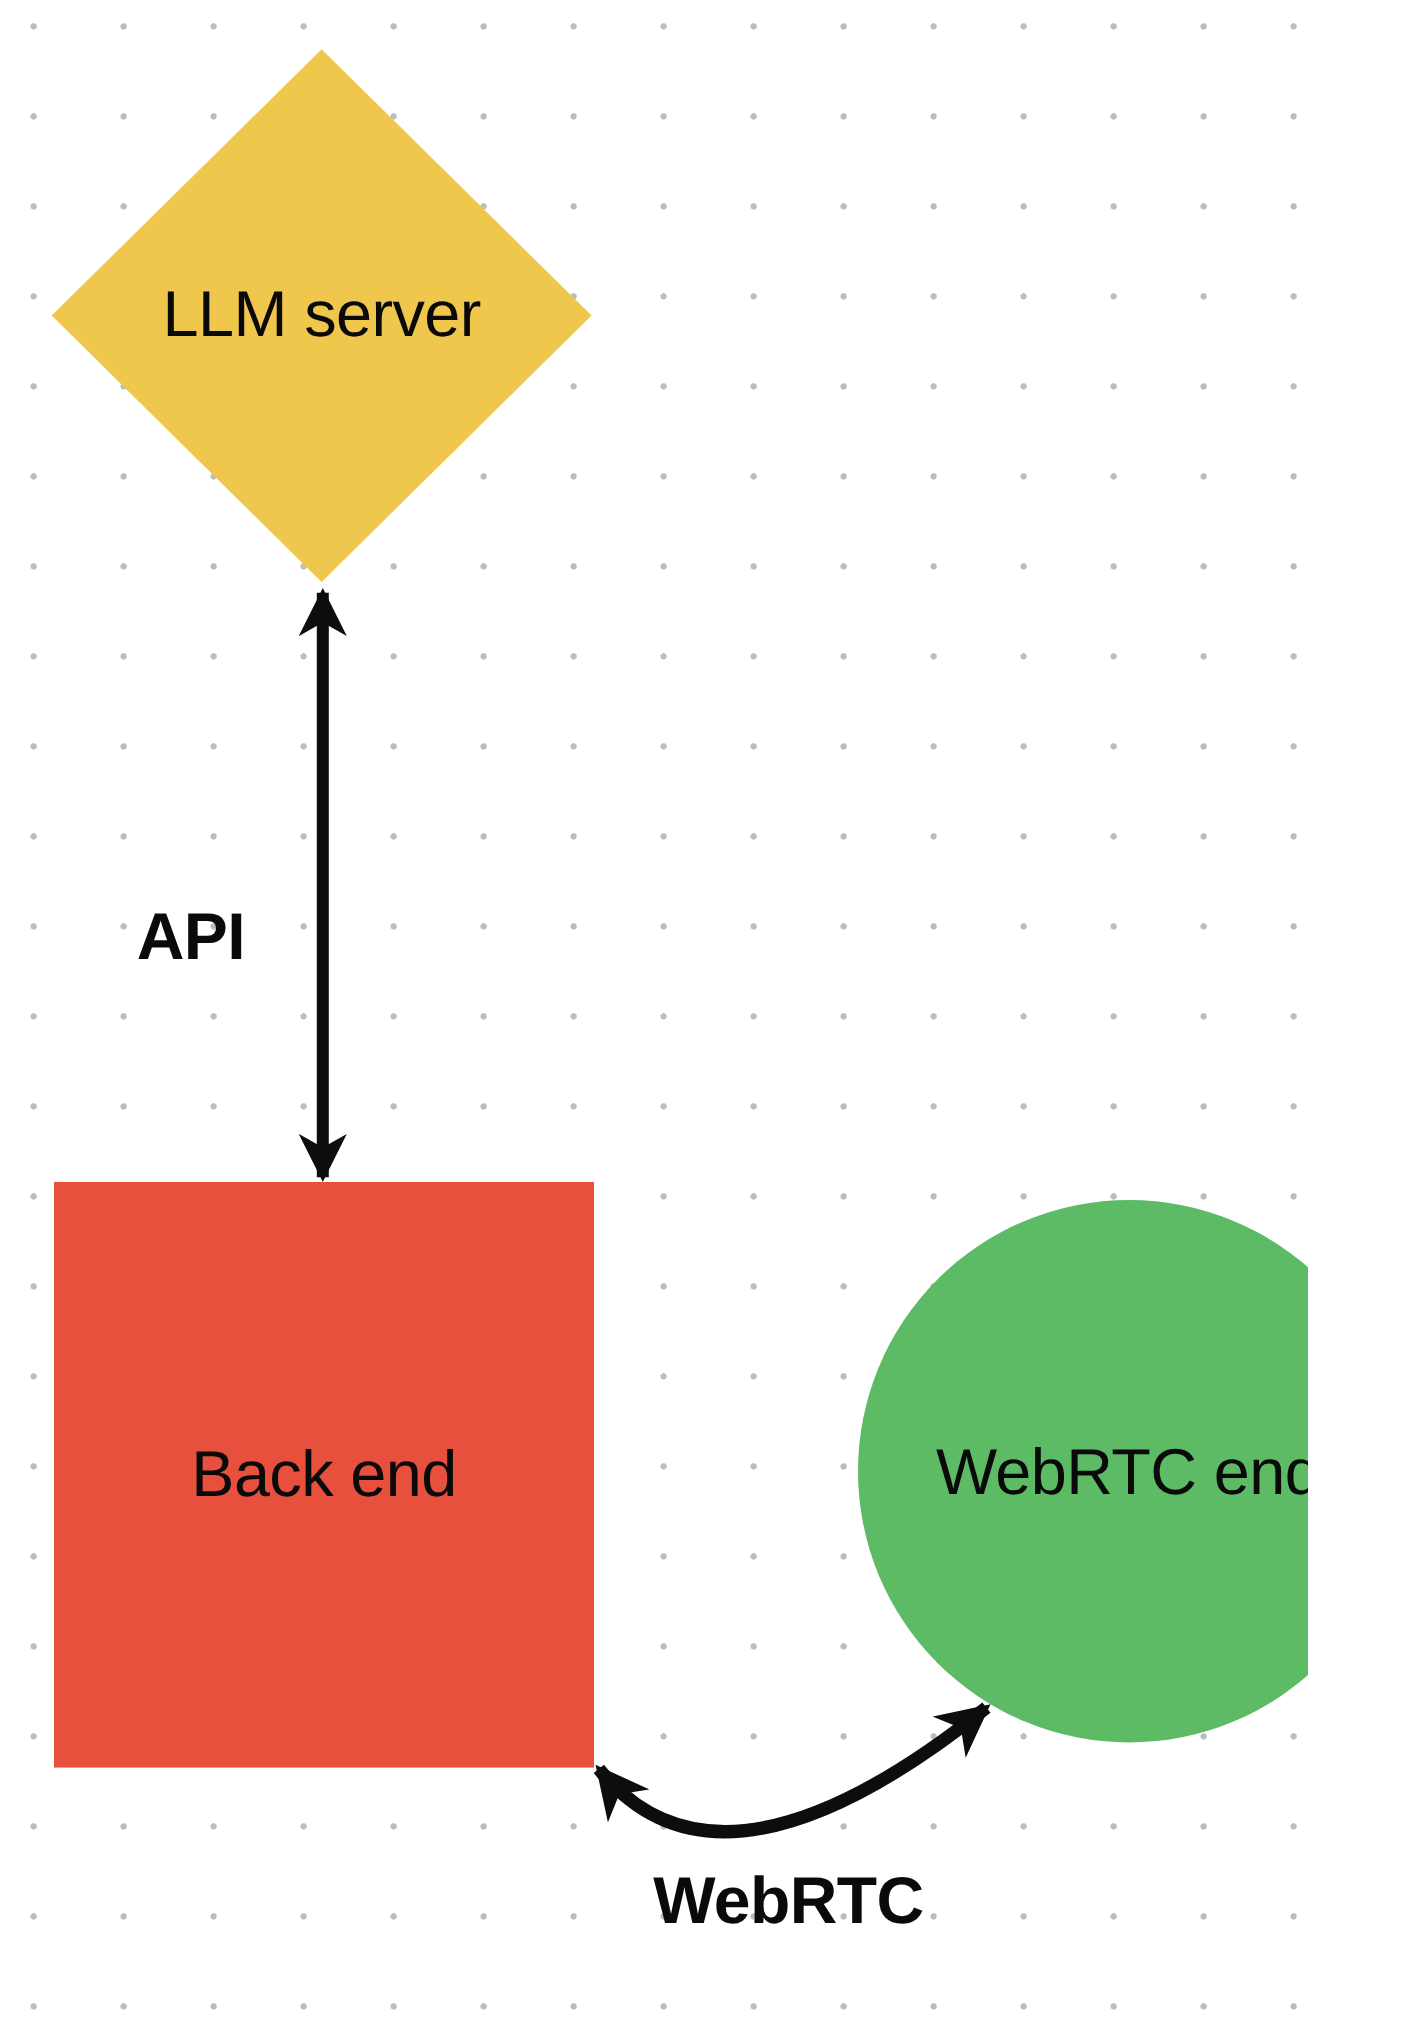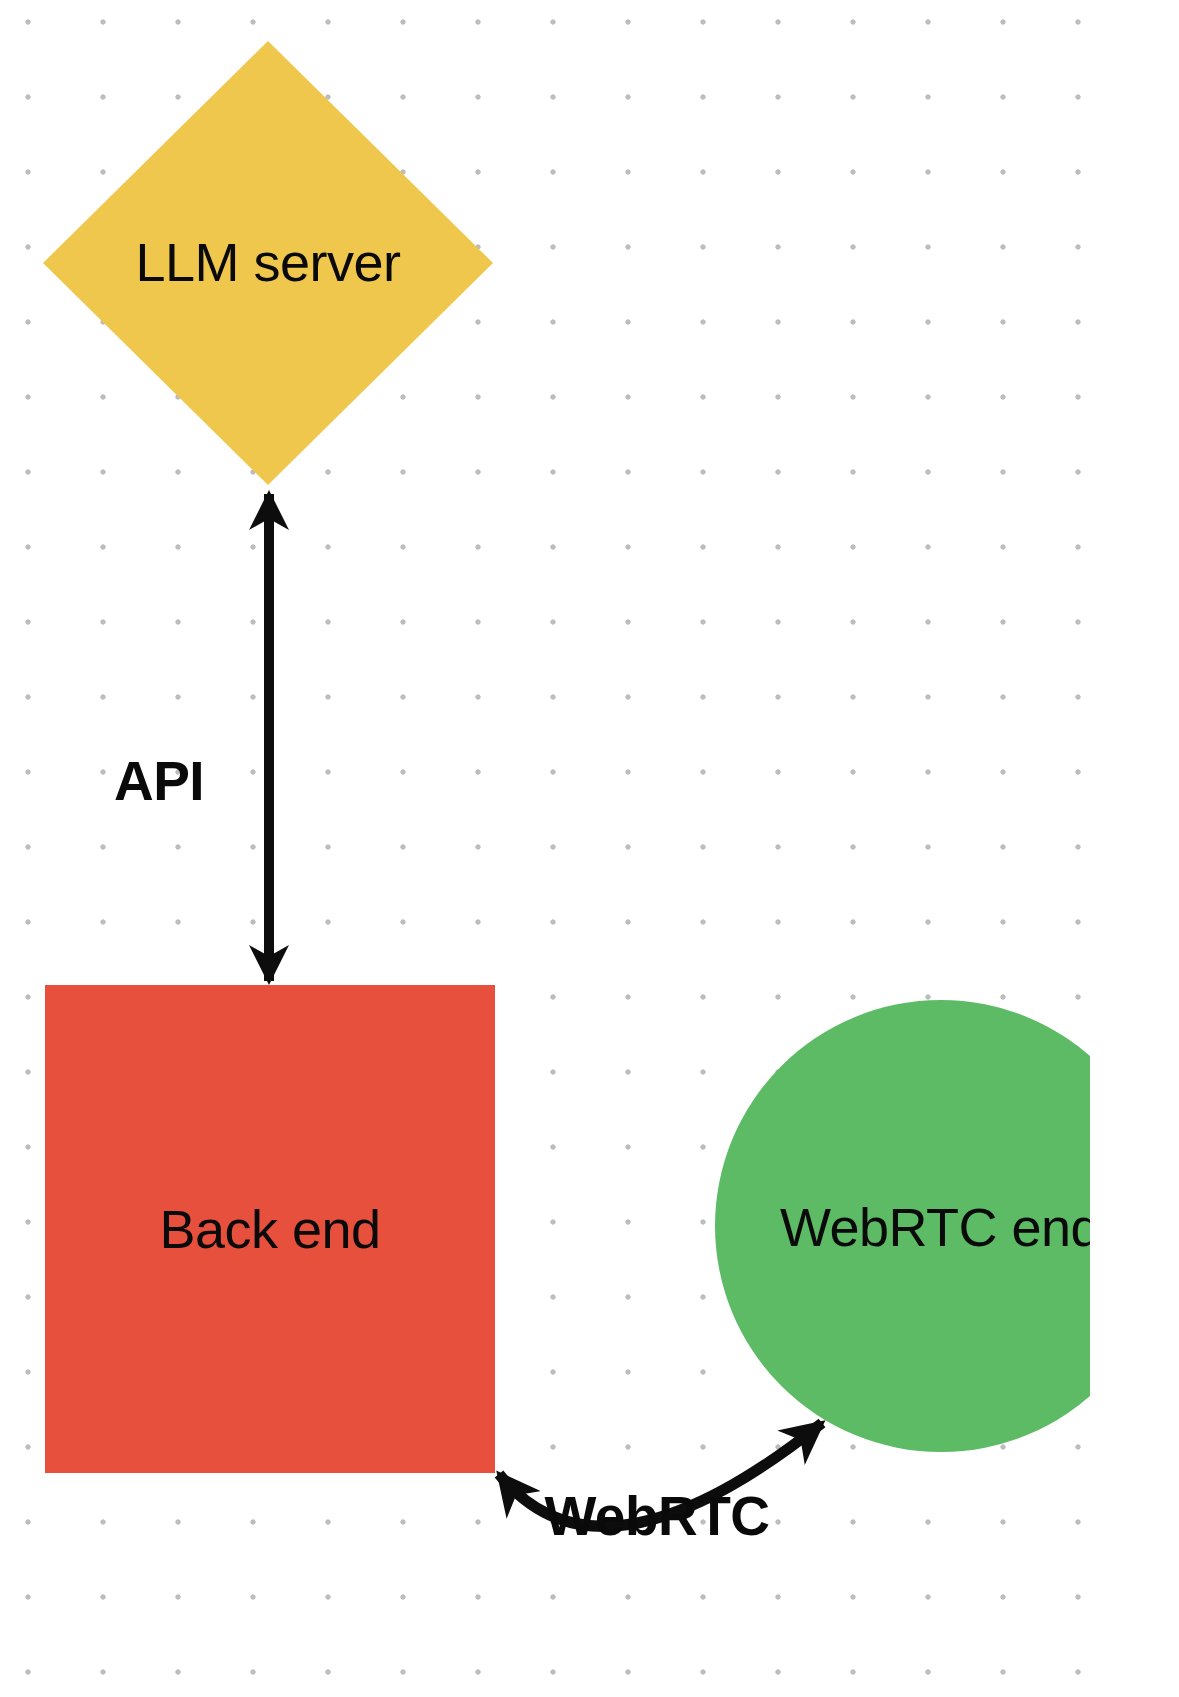--- a/index.html
+++ b/index.html
@@ -45,21 +45,21 @@
     font-weight: 400;
   }
   .edge-label {
     font-size: 55px;
     font-weight: 700;
   }
   .label-llm    { left: 268px;  top: 262px;  }
   .label-api    { left: 159px;  top: 781px;  }
   .label-back   { left: 270px;  top: 1229px; }
   .label-front  { left: 940px;  top: 1227px; }
-  .label-webrtc { left: 657px;  top: 1516px; }
+  .label-webrtc { left: 657px;  top: 1584px; }
 </style>
 </head>
 <body>
 
 <div class="canvas">
 
   <svg class="diagram-svg" viewBox="0 0 1179 1697" xmlns="http://www.w3.org/2000/svg">
     <defs>
       <marker id="arrowhead" viewBox="0 0 10 10" refX="9" refY="5" markerWidth="4" markerHeight="4" orient="auto-start-reverse" markerUnits="strokeWidth">
         <path class="arrowhead-glyph" d="M0,0 L10,5 L0,10 L2.8,5 Z"></path>

